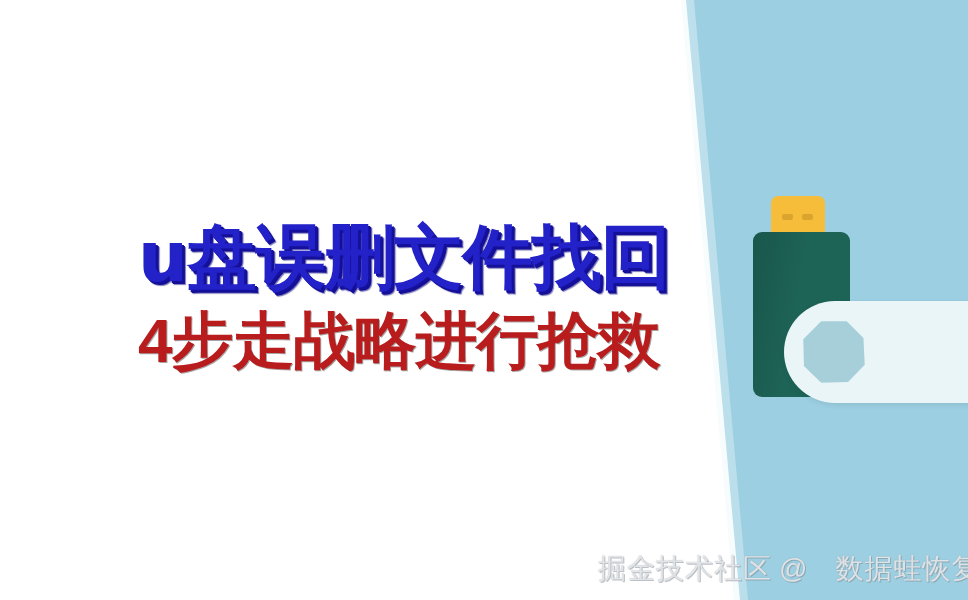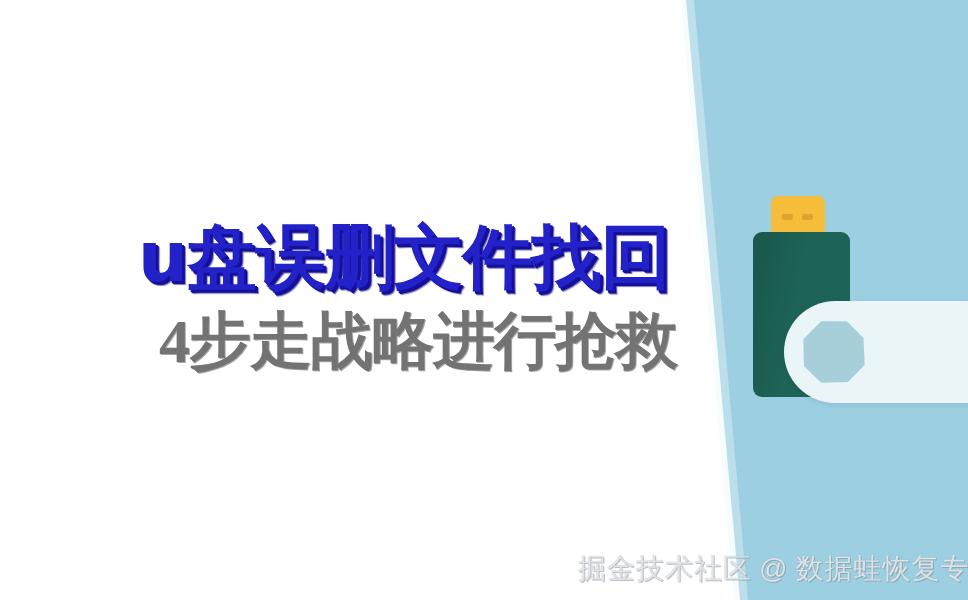--- a/index.html
+++ b/index.html
@@ -121,48 +121,47 @@
     font-weight: bold;
     color: #2321c8;
     letter-spacing: -1px;
     white-space: nowrap;
     text-shadow:
        2px 2px 0 #14109a,
        3px 3px 0 #14109a,
        4px 4px 1px rgba(16,12,120,0.55);
   }
   .title-sub {
-    font-family: Liberation Serif, serif;
+    font-family: Liberation Sans, sans-serif;
     font-size: 62px;
     line-height: 74px;
     font-weight: bold;
-    color: #737373;
+    color: #b91c1c;
     letter-spacing: -1px;
     white-space: nowrap;
     margin-top: 6px;
     text-shadow: 1px 1px 0 rgba(0,0,0,0.35);
-    text-align: center;
   }
 
   
   .watermark {
     position: absolute;
     left: 578px;
     top: 552px;
     font-size: 28px;
     line-height: 34px;
     font-weight: normal;
     white-space: nowrap;
     color: rgba(255,255,255,0.72);
     text-shadow:
       0 0 1px rgba(130,140,150,0.85),
       1px 1px 0 rgba(120,130,140,0.45);
     letter-spacing: 1px;
   }
-  .wm-seg { display: inline-block; }
+  .wm-seg { display: inline-block; margin-left: 20px; }
   .wm-at { display: inline-block; padding: 0 7px; }
 </style>
 </head>
 <body>
 
 <div id="poster">
 
   <div class="panel"></div>
   <div class="panel-soft-edge"></div>
 

